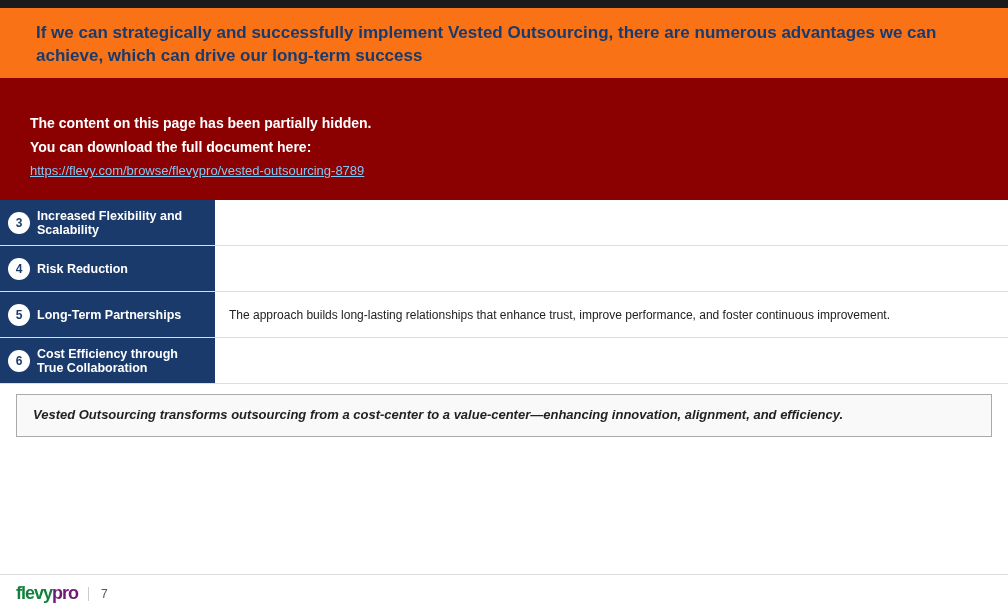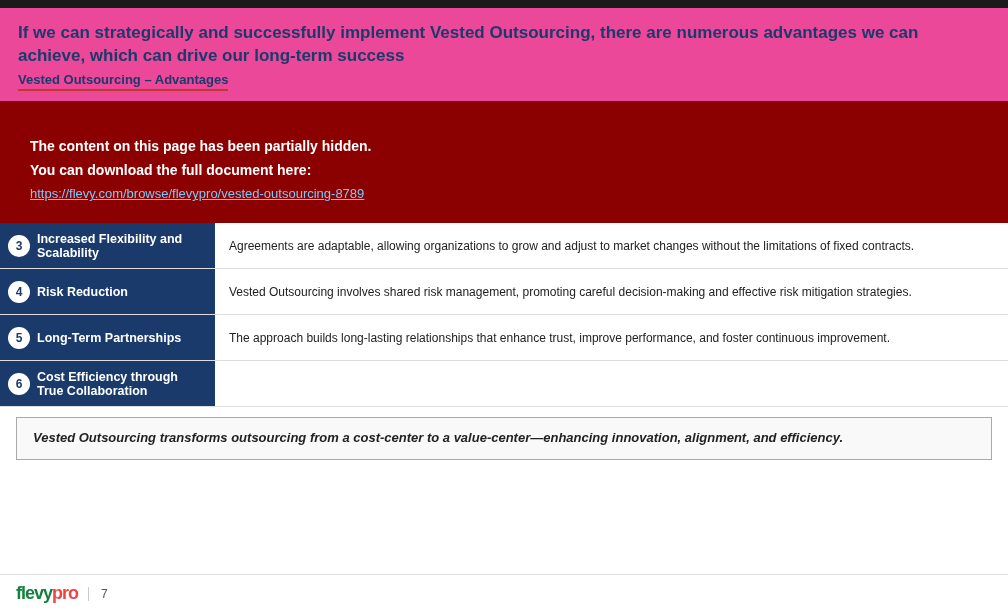--- a/index.html
+++ b/index.html
@@ -12,22 +12,22 @@
       position: relative;
     }
 
     .top-bar {
       background: #1a1a1a;
       height: 8px;
       width: 100%;
     }
 
     .main-title-area {
-      background: #ec4899;
-      padding: 14px 18px 10px 18px;
+      background: #f97316;
+      padding: 14px 18px 10px 36px;
       border-bottom: none;
     }
 
     .main-title {
       font-size: 17px;
       font-weight: bold;
       color: #1a3a6b;
       line-height: 1.35;
     }
 
@@ -178,51 +178,48 @@
       justify-content: flex-start;
     }
   </style>
 </head>
 <body>
 
 <div class="top-bar"></div>
 
 <div class="main-title-area">
   <div class="main-title">If we can strategically and successfully implement Vested Outsourcing, there are numerous advantages we can achieve, which can drive our long-term success</div>
-  <div class="subtitle-label">Vested Outsourcing – Advantages</div>
 </div>
 
 <div class="hidden-overlay">
   <div class="notice-text">
     <span>The content on this page has been partially hidden.</span><br>
     <span>You can download the full document here:</span>
   </div>
   <a class="doc-link">https://flevy.com/browse/flevypro/vested-outsourcing-8789</a>
 </div>
 
 <div class="content-section">
 
   <div class="advantage-row">
     <div class="advantage-label">
       <div class="advantage-number">3</div>
       <div class="label-text-wrap">
         <span>Increased Flexibility and Scalability</span>
       </div>
     </div>
-    <div class="advantage-text">Agreements are adaptable, allowing organizations to grow and adjust to market changes without the limitations of fixed contracts.</div>
   </div>
 
   <div class="advantage-row">
     <div class="advantage-label">
       <div class="advantage-number">4</div>
       <div class="label-text-wrap">
         <span>Risk Reduction</span>
       </div>
     </div>
-    <div class="advantage-text">Vested Outsourcing involves shared risk management, promoting careful decision-making and effective risk mitigation strategies.</div>
   </div>
 
   <div class="advantage-row">
     <div class="advantage-label">
       <div class="advantage-number">5</div>
       <div class="label-text-wrap">
         <span>Long-Term Partnerships</span>
       </div>
     </div>
     <div class="advantage-text">The approach builds long-lasting relationships that enhance trust, improve performance, and foster continuous improvement.</div>
@@ -238,16 +235,16 @@
   </div>
 
 </div>
 
 <div class="summary-box">
   <div class="summary-text">Vested Outsourcing transforms outsourcing from a cost-center to a value-center—enhancing innovation, alignment, and efficiency.</div>
 </div>
 
 <div class="footer">
   <div class="footer-logo">
-    <span>flevy</span><span style="color:#ef4444;">pro</span>
+    <span>flevy</span><span style="color:#701a75;">pro</span>
   </div>
   <div class="footer-page">7</div>
 </div>
 
 </body></html>

